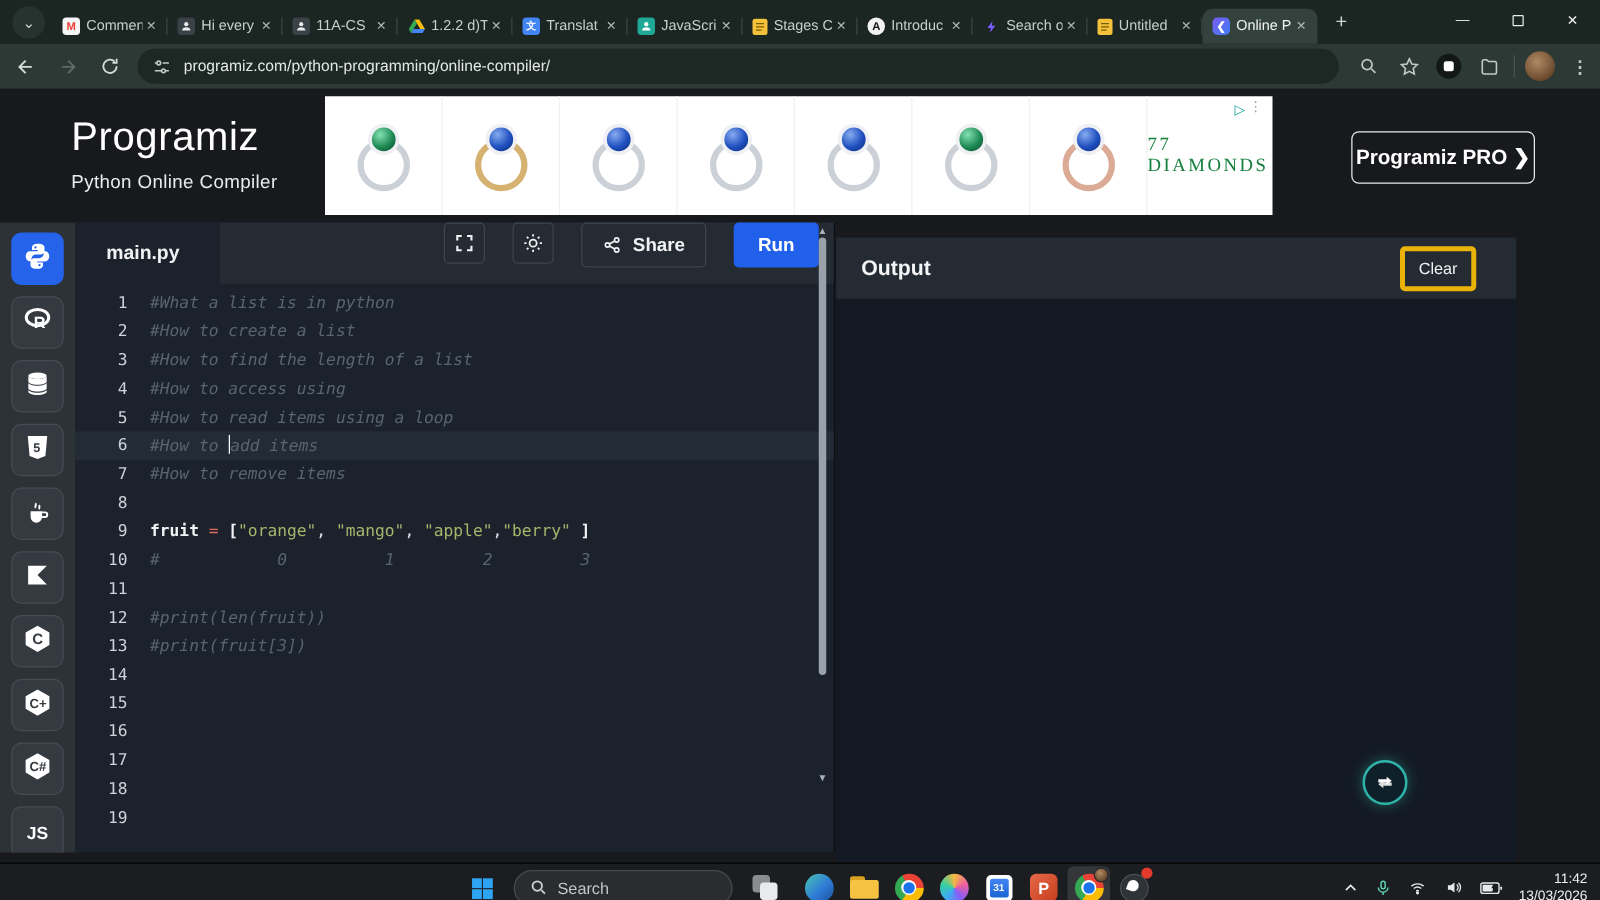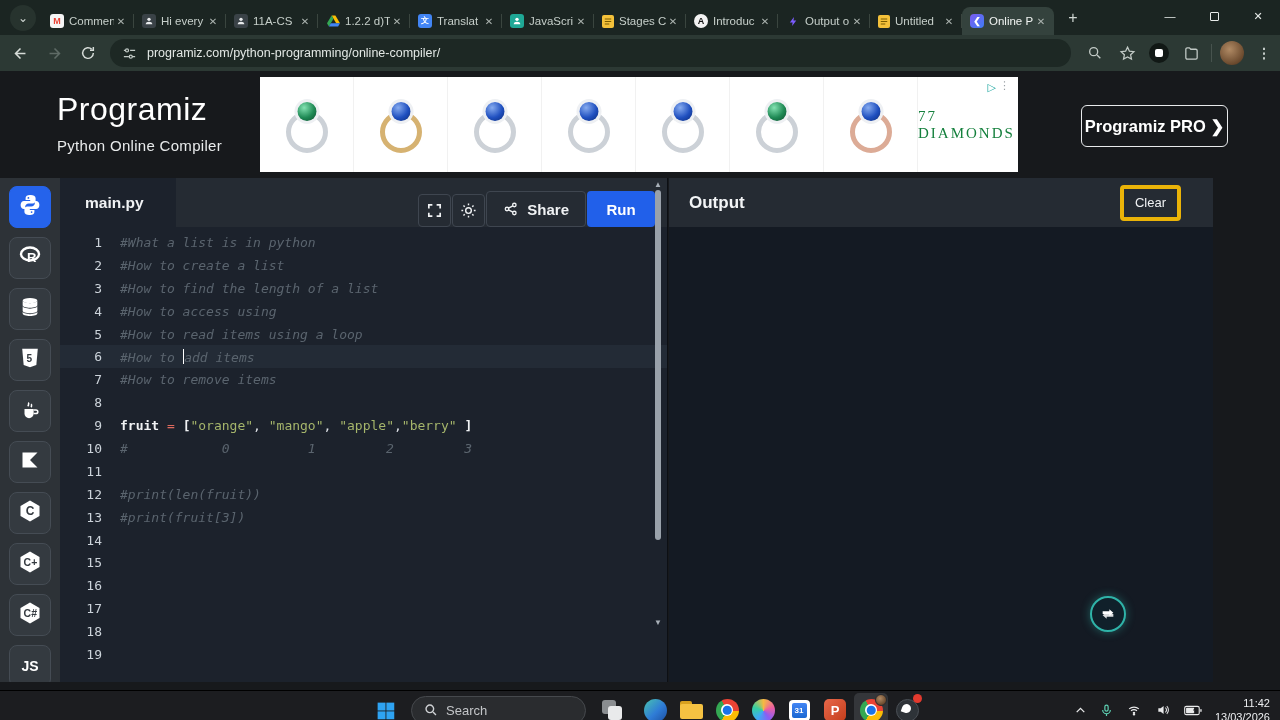--- a/index.html
+++ b/index.html
@@ -52,41 +52,41 @@
   
   #sidebar { position:absolute; left:0; top:0; width:60px; height:504px; background:#2d3237; display:flex; flex-direction:column; align-items:center; padding-top:8px; gap:9px; overflow:hidden; }
   .lang-tile { width:42px; height:42px; flex:none; background:#343a40; border:1px solid #454c54; border-radius:8px; display:flex; align-items:center; justify-content:center; color:#fff; }
   .lang-tile.active { background:#2563eb; border-color:#2563eb; }
   .lang-tile .txt { font-weight:bold; font-size:14px; color:#fff; }
 
   
   #editorpane { position:absolute; left:60px; top:0; width:608px; height:504px; background:#1c222c; border-right:1px solid #0c0f14; }
   #edtoolbar { position:absolute; left:0; top:0; width:100%; height:49px; background:#252b33; display:flex; align-items:center; }
   #filetab { width:116px; height:49px; background:#1c222c; color:#f0f2f4; font-size:15.5px; font-weight:bold; display:flex; align-items:center; padding-left:25px; }
-  #edtools { position:absolute; right:12px; top:0; height:49px; display:flex; align-items:flex-end; gap:1px; }
+  #edtools { position:absolute; right:12px; top:0; height:49px; display:flex; align-items:flex-start; gap:22px; }
   .sq-btn { width:33px; height:33px; border:1px solid #3f4650; border-radius:4px; display:flex; align-items:center; justify-content:center; }
   #sharebtn { height:36px; border:1px solid #3f4650; border-radius:4px; color:#f0f2f4; font-size:15px; font-weight:bold; display:flex; align-items:center; gap:8px; padding:0 16px; }
   #runbtn { width:68px; height:36px; background:#2160ea; border-radius:4px; color:#fff; font-size:15px; font-weight:bold; display:flex; align-items:center; justify-content:center; }
   #edbody { position:absolute; left:0; top:49px; width:100%; height:455px; font-family:"DejaVu Sans Mono",monospace; font-size:13px; padding-top:4px; }
   .cline { display:flex; height:22.9px; align-items:center; }
   .cline.hl { background:#232b36; }
   .lnum { width:42px; text-align:right; color:#ccd3da; flex:none; padding-right:0; }
   .ctext { white-space:pre; margin-left:18px; color:#dfe3e8; }
   .cm { color:#5a646e;font-style:italic; }
   .v { color:#f0f2f4; font-weight:bold; }
   .op { color:#dd6a5e; }
   .br { color:#f0f2f4; font-weight:bold; }
   .st { color:#a5b56b; }
   .caret { display:inline-block; width:1.5px; height:15px; background:#fff; vertical-align:-2px; }
   #edscroll { position:absolute; right:4px; top:2px; width:10px; height:447px; }
   #edscroll .arrow { position:absolute; left:1px; color:#a8b0b8; font-size:8px; }
   #edscroll .thumb { position:absolute; left:2px; top:10px; width:6px; height:350px; background:#99a1aa; border-radius:3px; }
 
   
-  #outputpane { position:absolute; left:669px; top:0; width:544px; height:504px; background:#141a23; }
+  #outputpane { position:absolute; left:669px; top:12px; width:544px; height:504px; background:#141a23; }
   #outhead { position:absolute; left:0; top:0; width:100%; height:49px; background:#252b33; display:flex; align-items:center; justify-content:space-between; padding:0 32px 0 20px; }
   #outtitle { color:#f2f4f6; font-size:17px; font-weight:bold; }
   #clearbtn { width:61px; height:36px; border:4px solid #eab308; border-radius:4px; color:#f0f2f4; font-size:13px; display:flex; align-items:center; justify-content:center; background:transparent; }
   #outbody { position:absolute; left:6px; top:54px; font-family:"DejaVu Sans Mono",monospace; font-size:13px; line-height:23px; }
   .oline { white-space:pre; color:#d3d7db; }
   .oline.dim { color:#565f69; }
   #outwidget { position:absolute; left:421px; top:418px; width:36px; height:36px; border-radius:50%; background:#10202a; border:2px solid #2fb3a8; box-shadow:0 0 10px rgba(47,179,168,.45); display:flex; align-items:center; justify-content:center; }
 
   
   #taskbar { position:absolute; left:0; top:682px; width:1280px; height:38px; background:#1c1d20; border-top:1px solid #000;margin-top:8px; }
@@ -183,21 +183,21 @@
           <span class="tab-title">Introduc</span>
           <span class="tab-close">✕</span>
           <span class="sep"></span>
         </div>
         <div class="tab">
           <span class="fav">
             <svg width="11" height="13" viewBox="0 0 24 24" fill="#7c5cff">
               <path d="M13 2L4 14h6l-1 8 9-12h-6l1-8z"></path>
             </svg>
           </span>
-          <span class="tab-title">Output o</span>
+          <span class="tab-title">Search o</span>
           <span class="tab-close">✕</span>
           <span class="sep"></span>
         </div>
         <div class="tab">
           <span class="fav" style="background: rgb(244, 193, 58); border-radius: 2px; width: 12px; height: 13px;">
             <svg width="8" height="9" viewBox="0 0 12 14" fill="none" stroke="#7a5c00" stroke-width="1.6">
               <path d="M1 3h10M1 7h10M1 11h7"></path>
             </svg>
           </span>
           <span class="tab-title">Untitled</span>

